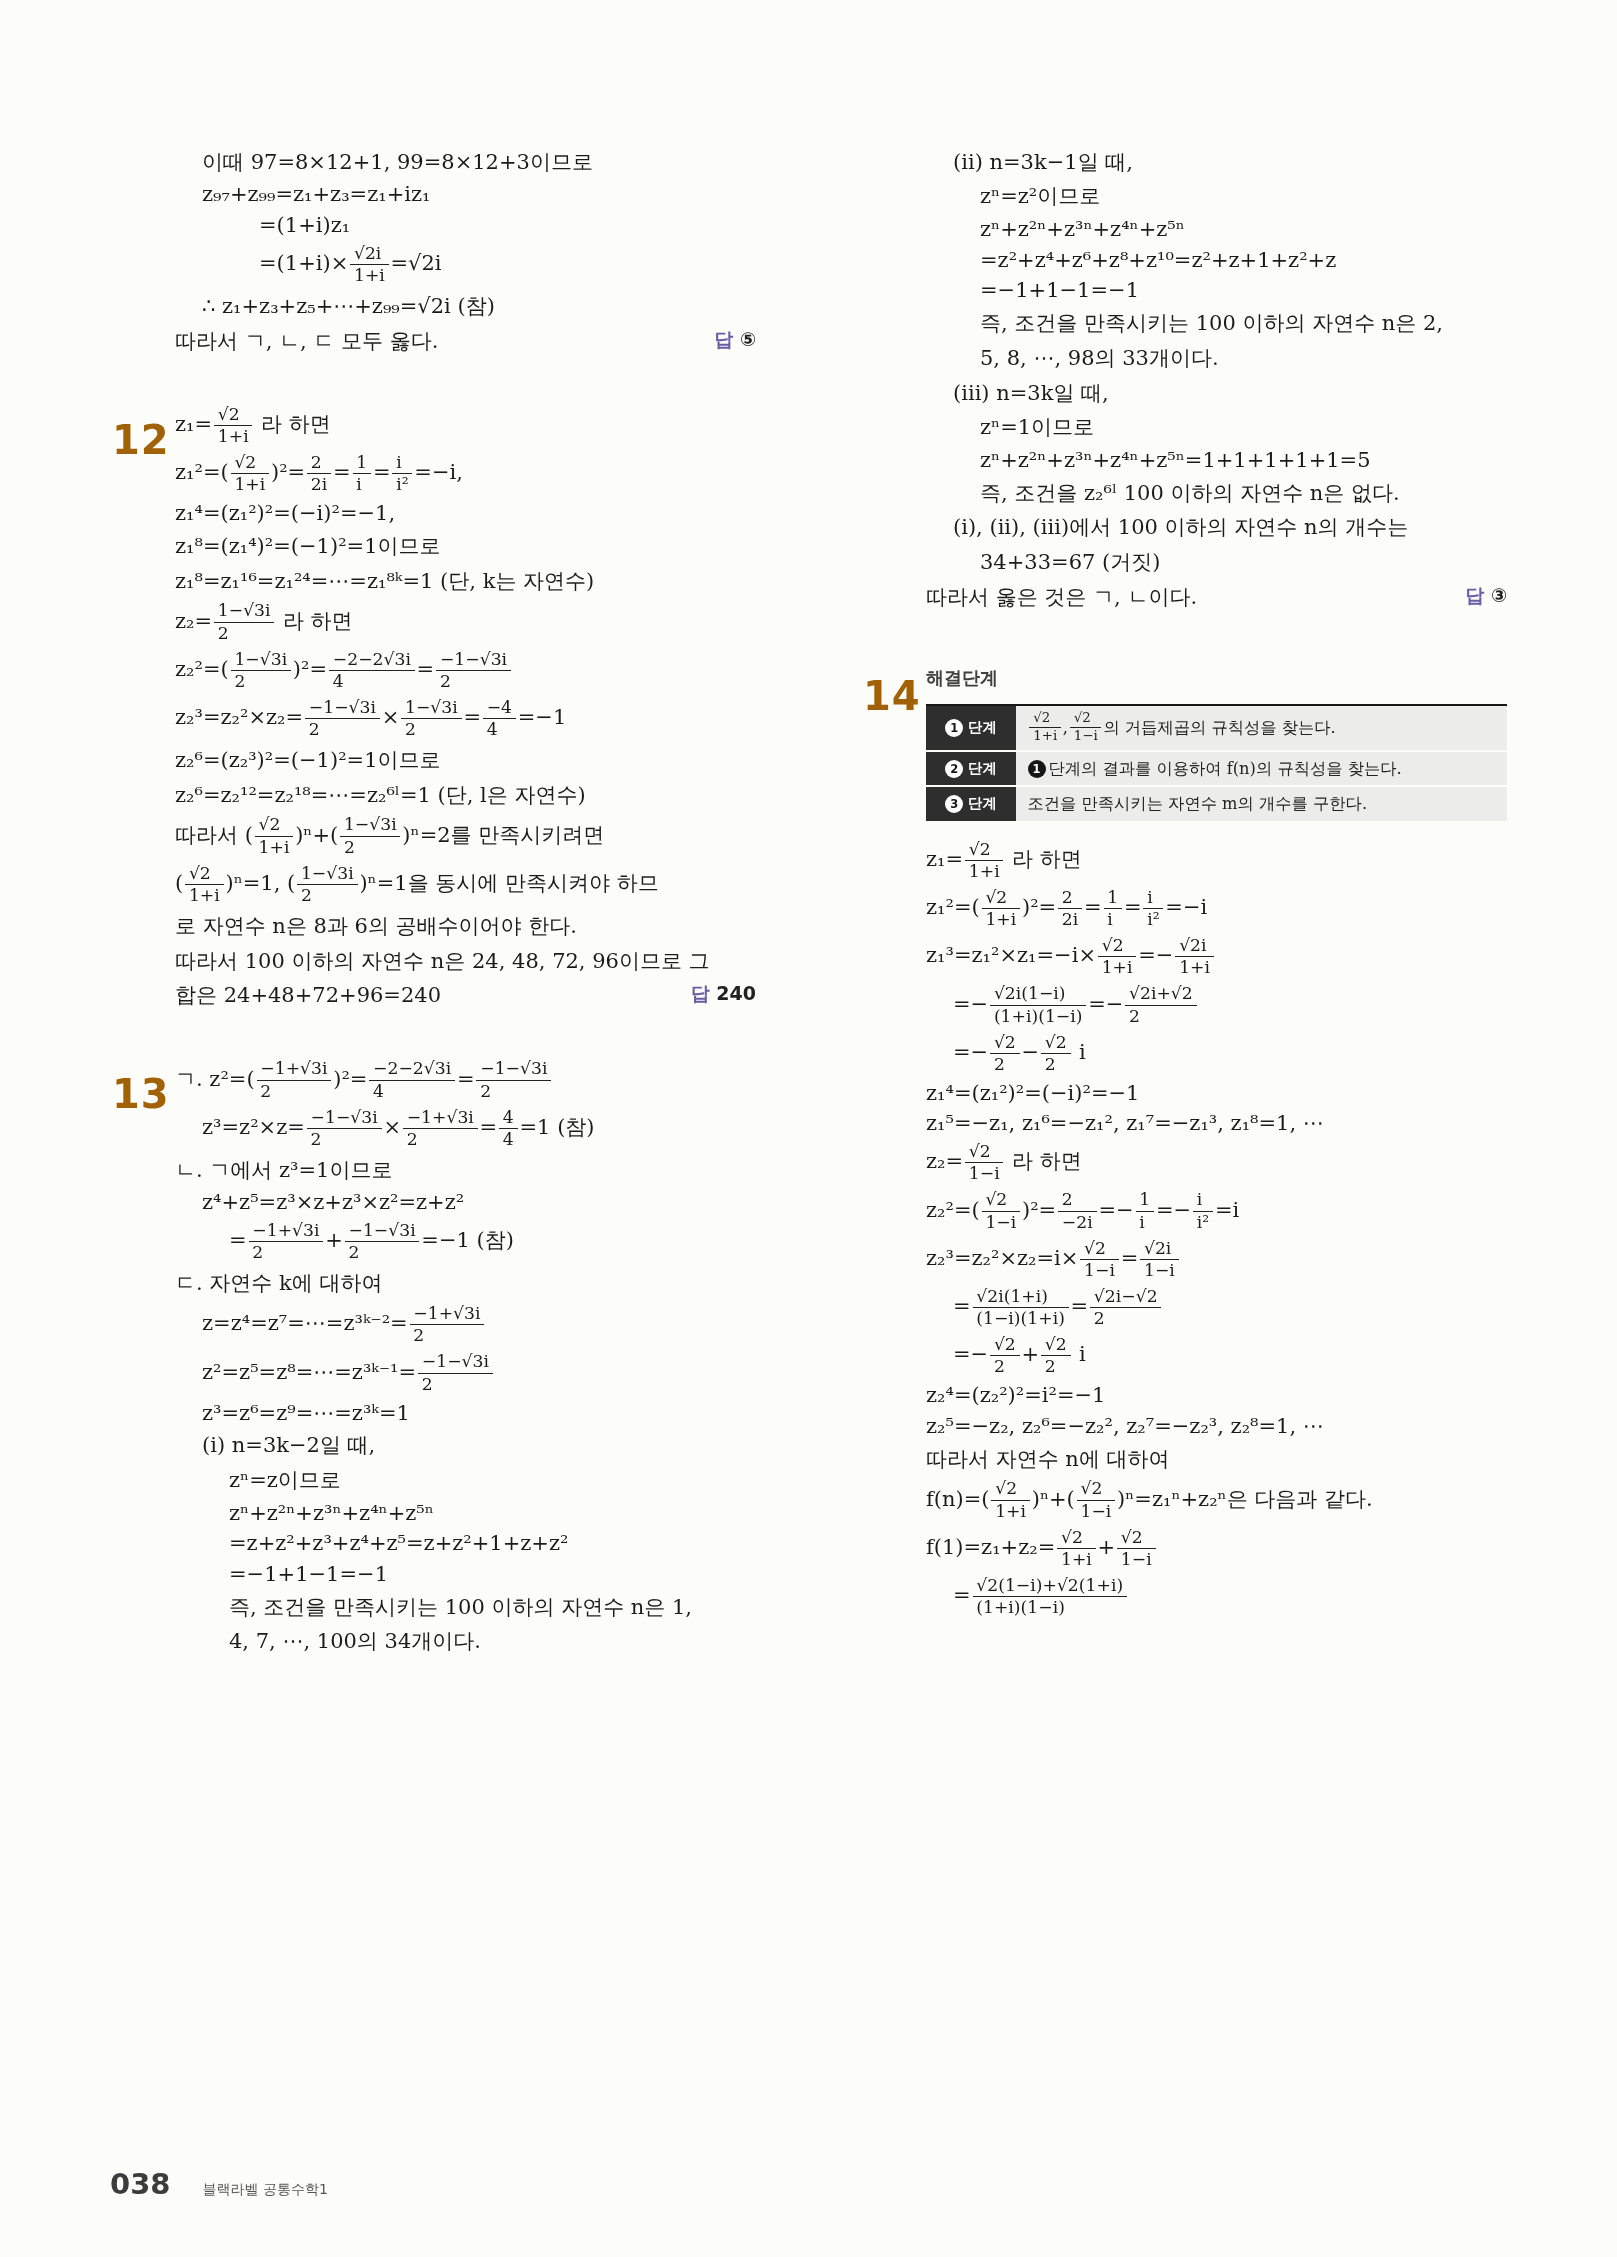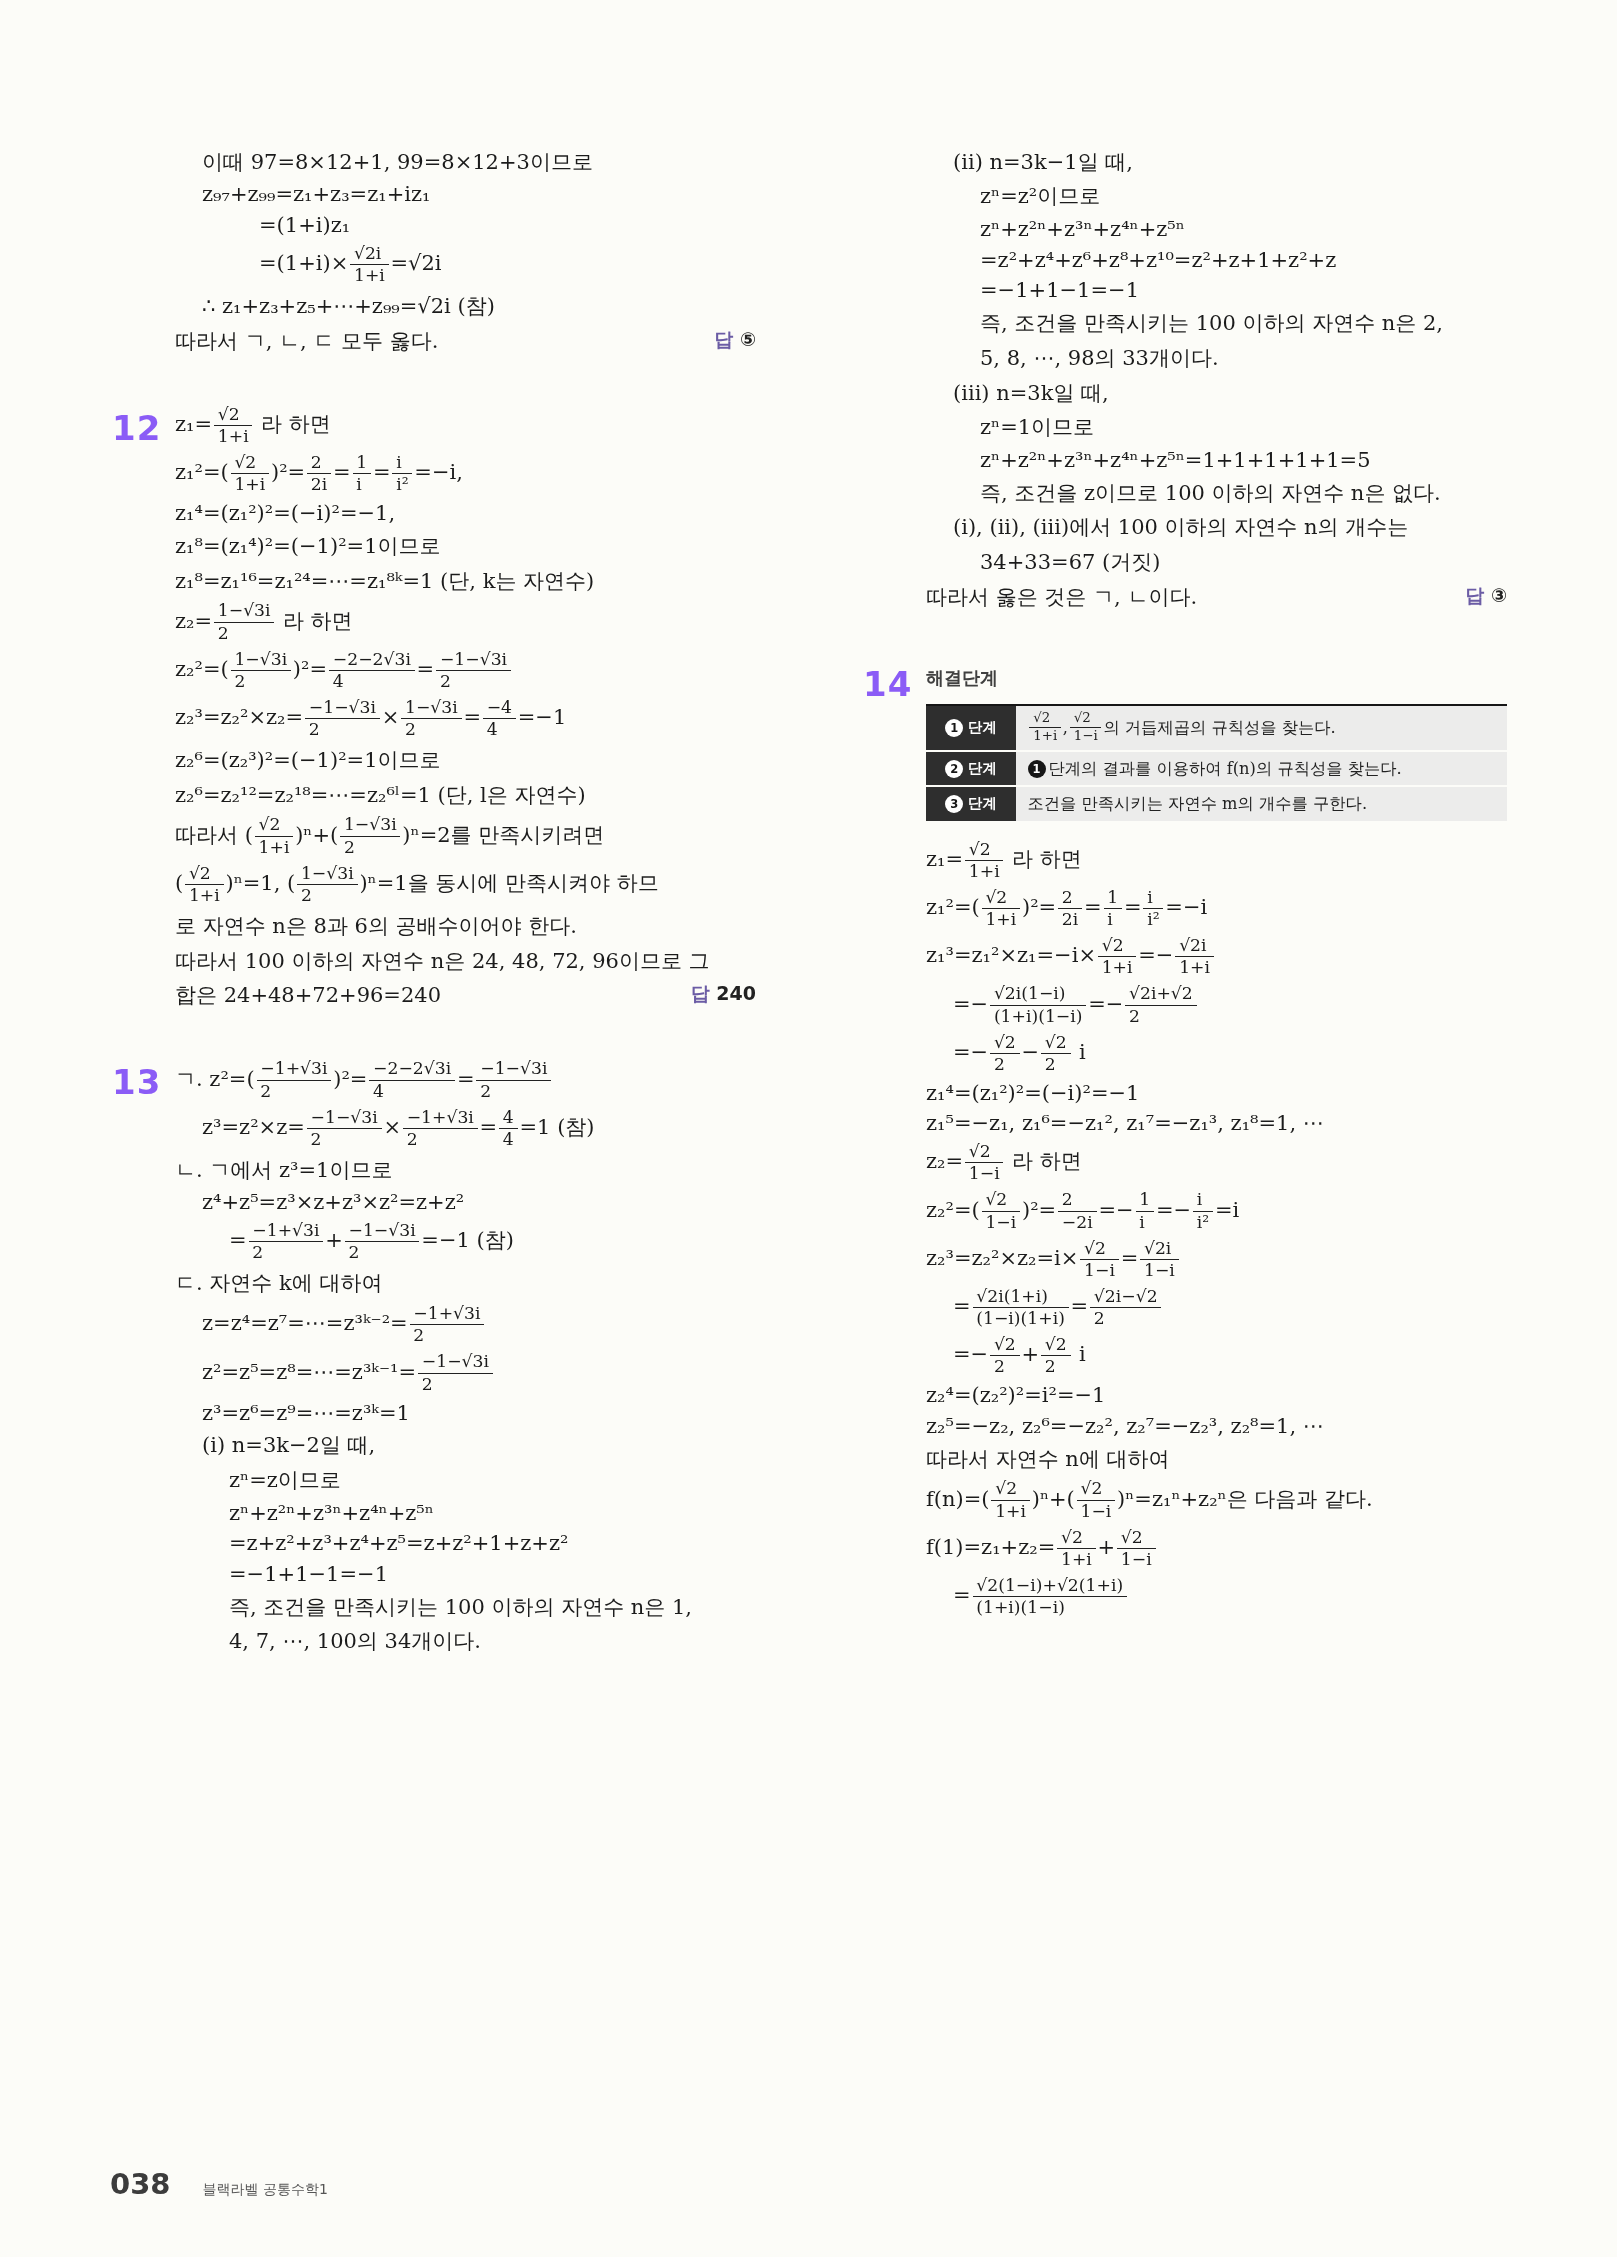--- a/index.html
+++ b/index.html
@@ -6,23 +6,23 @@
   body {
     margin: 0; width: 1617px; height: 2258px; overflow: hidden;
     background: #fcfcf8; color: #1b1b1b;
     font-family: "DejaVu Serif", "Liberation Serif", serif;
   }
   .page { position: relative; height: 100%; padding: 141px 110px 0 110px; }
   .cols { display: flex; gap: 105px; }
   .col { width: 646px; padding-left: 65px; flex: 0 0 auto; }
   .block { position: relative; margin-bottom: 50px; }
   .pnum {
-    position: absolute; left: -63px; top: 3px;
+    position: absolute; left: -63px; top: 12px;
     font-family: "DejaVu Sans", "Liberation Sans", sans-serif;
-    font-weight: bold; font-size: 34px; color: #8b5cf6; letter-spacing: 1px;
+    font-weight: bold; font-size: 40px; color: #a16207; letter-spacing: 1px;
   }
   .block-label {
     display: inline-block; font-family: "DejaVu Sans", "Liberation Sans", sans-serif;
     font-weight: bold; font-size: 18px; color: #404040; margin: 5.7px 0 13.4px;
   }
   .line { font-size: 21px; margin: 6.7px 0; white-space: nowrap; }
   .i1 { padding-left: 27px; }
   .i2 { padding-left: 54px; }
   .i3 { padding-left: 84px; }
   .frac {
@@ -122,21 +122,21 @@
           <div class="line i1"><span class="math">(ii) n=3k−1일 때,</span></div>
           <div class="line i2"><span class="math">zⁿ=z²이므로</span></div>
           <div class="line i2"><span class="math">zⁿ+z²ⁿ+z³ⁿ+z⁴ⁿ+z⁵ⁿ</span></div>
           <div class="line i2"><span class="math">=z²+z⁴+z⁶+z⁸+z¹⁰=z²+z+1+z²+z</span></div>
           <div class="line i2"><span class="math">=−1+1−1=−1</span></div>
           <div class="line i2"><span class="math">즉, 조건을 만족시키는 100 이하의 자연수 n은 2,</span></div>
           <div class="line i2"><span class="math">5, 8, ⋯, 98의 33개이다.</span></div>
           <div class="line i1"><span class="math">(iii) n=3k일 때,</span></div>
           <div class="line i2"><span class="math">zⁿ=1이므로</span></div>
           <div class="line i2"><span class="math">zⁿ+z²ⁿ+z³ⁿ+z⁴ⁿ+z⁵ⁿ=1+1+1+1+1=5</span></div>
-          <div class="line i2"><span class="math">즉, 조건을 z이므로 100 이하의 자연수 n은 없다.</span></div>
+          <div class="line i2"><span class="math">즉, 조건을 z₂⁶ˡ 100 이하의 자연수 n은 없다.</span></div>
           <div class="line i1"><span class="math">(i), (ii), (iii)에서 100 이하의 자연수 n의 개수는</span></div>
           <div class="line i2"><span class="math">34+33=67 (거짓)</span></div>
           <div class="line i0"><span class="answer"><span class="ans-label">답</span>③</span><span class="math">따라서 옳은 것은 ㄱ, ㄴ이다.</span></div>
         </section>
         <section class="block"><span class="pnum">14</span><span class="block-label">해결단계</span><div class="steps-table">
             <div class="steps-row">
               <div class="steps-cell-l">
                 <span class="badge badge-light">1</span>
                 <span>단계</span>
               </div>

